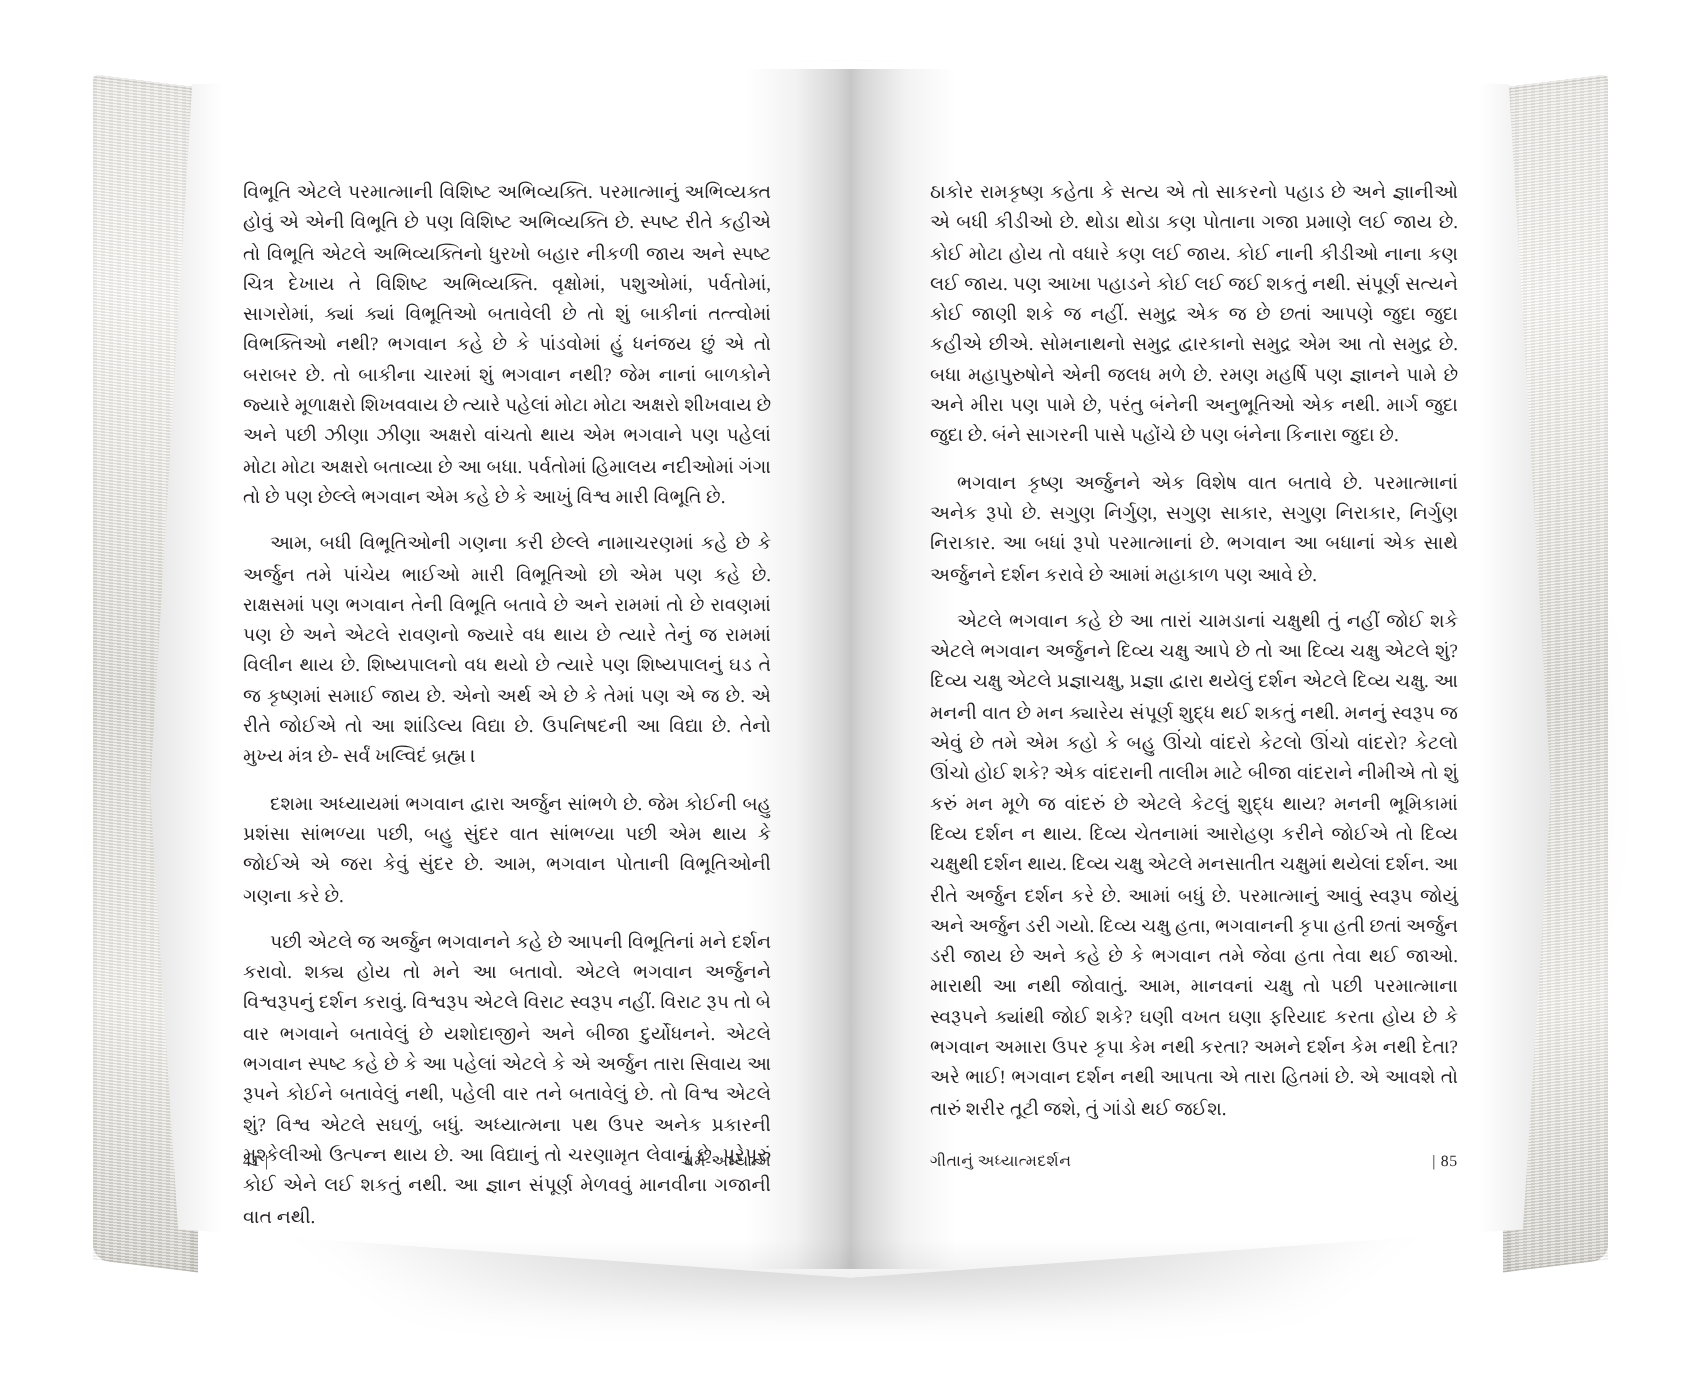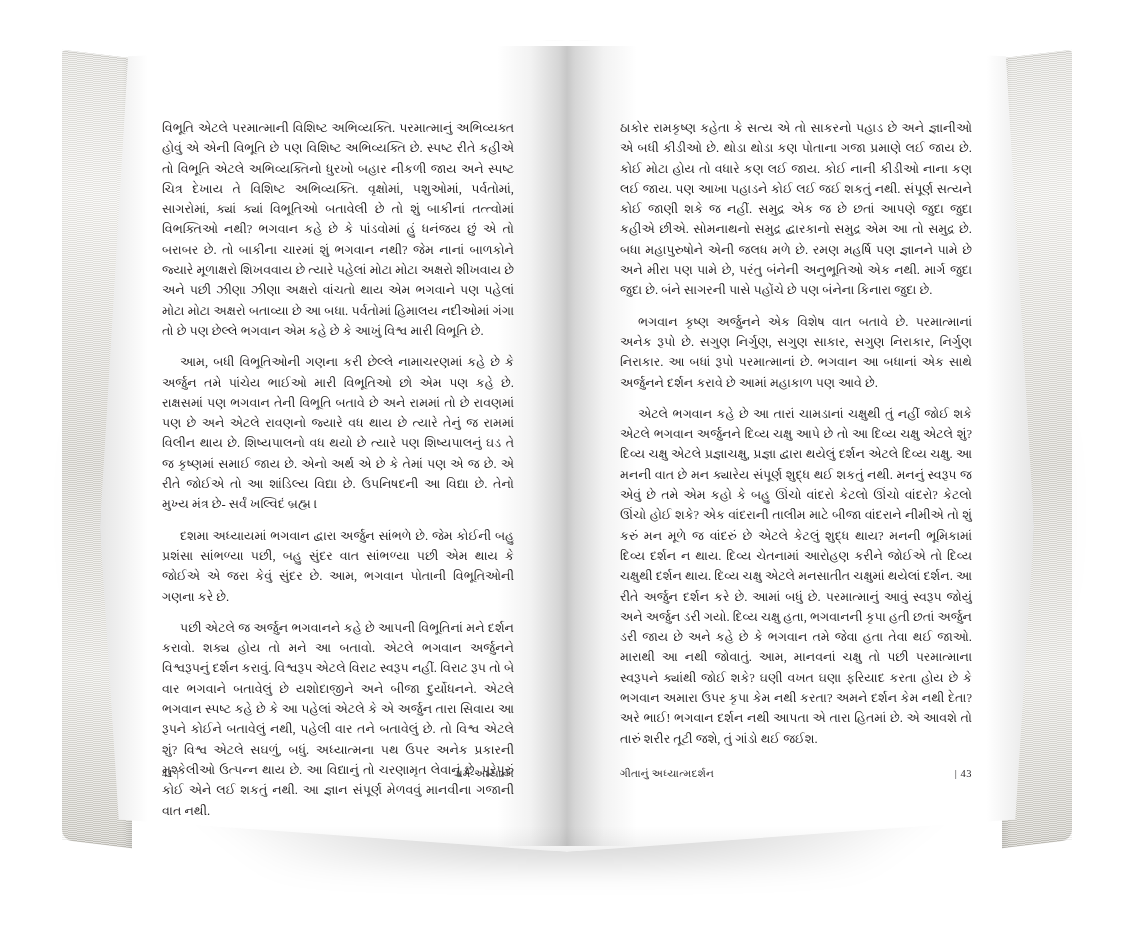--- a/index.html
+++ b/index.html
@@ -207,20 +207,20 @@
     </div>
 
     <div class="leaf leaf-right page-right">
       <div class="page-text">
         <p class="first">ઠાકોર રામકૃષ્ણ કહેતા કે સત્ય એ તો સાકરનો પહાડ છે અને જ્ઞાનીઓ એ બધી કીડીઓ છે. થોડા થોડા કણ પોતાના ગજા પ્રમાણે લઈ જાય છે. કોઈ મોટા હોય તો વધારે કણ લઈ જાય. કોઈ નાની કીડીઓ નાના કણ લઈ જાય. પણ આખા પહાડને કોઈ લઈ જઈ શકતું નથી. સંપૂર્ણ સત્યને કોઈ જાણી શકે જ નહીં. સમુદ્ર એક જ છે છતાં આપણે જુદા જુદા કહીએ છીએ. સોમનાથનો સમુદ્ર દ્વારકાનો સમુદ્ર એમ આ તો સમુદ્ર છે. બધા મહાપુરુષોને એની જલધ મળે છે. રમણ મહર્ષિ પણ જ્ઞાનને પામે છે અને મીરા પણ પામે છે, પરંતુ બંનેની અનુભૂતિઓ એક નથી. માર્ગ જુદા જુદા છે. બંને સાગરની પાસે પહોંચે છે પણ બંનેના કિનારા જુદા છે.</p>
         <p>ભગવાન કૃષ્ણ અર્જુનને એક વિશેષ વાત બતાવે છે. પરમાત્માનાં અનેક રૂપો છે. સગુણ નિર્ગુણ, સગુણ સાકાર, સગુણ નિરાકાર, નિર્ગુણ નિરાકાર. આ બધાં રૂપો પરમાત્માનાં છે. ભગવાન આ બધાનાં એક સાથે અર્જુનને દર્શન કરાવે છે આમાં મહાકાળ પણ આવે છે.</p>
         <p>એટલે ભગવાન કહે છે આ તારાં ચામડાનાં ચક્ષુથી તું નહીં જોઈ શકે એટલે ભગવાન અર્જુનને દિવ્ય ચક્ષુ આપે છે તો આ દિવ્ય ચક્ષુ એટલે શું? દિવ્ય ચક્ષુ એટલે પ્રજ્ઞાચક્ષુ, પ્રજ્ઞા દ્વારા થયેલું દર્શન એટલે દિવ્ય ચક્ષુ. આ મનની વાત છે મન ક્યારેય સંપૂર્ણ શુદ્ધ થઈ શકતું નથી. મનનું સ્વરૂપ જ એવું છે તમે એમ કહો કે બહુ ઊંચો વાંદરો કેટલો ઊંચો વાંદરો? કેટલો ઊંચો હોઈ શકે? એક વાંદરાની તાલીમ માટે બીજા વાંદરાને નીમીએ તો શું કરું મન મૂળે જ વાંદરું છે એટલે કેટલું શુદ્ધ થાય? મનની ભૂમિકામાં દિવ્ય દર્શન ન થાય. દિવ્ય ચેતનામાં આરોહણ કરીને જોઈએ તો દિવ્ય ચક્ષુથી દર્શન થાય. દિવ્ય ચક્ષુ એટલે મનસાતીત ચક્ષુમાં થયેલાં દર્શન. આ રીતે અર્જુન દર્શન કરે છે. આમાં બધું છે. પરમાત્માનું આવું સ્વરૂપ જોયું અને અર્જુન ડરી ગયો. દિવ્ય ચક્ષુ હતા, ભગવાનની કૃપા હતી છતાં અર્જુન ડરી જાય છે અને કહે છે કે ભગવાન તમે જેવા હતા તેવા થઈ જાઓ. મારાથી આ નથી જોવાતું. આમ, માનવનાં ચક્ષુ તો પછી પરમાત્માના સ્વરૂપને ક્યાંથી જોઈ શકે? ઘણી વખત ઘણા ફરિયાદ કરતા હોય છે કે ભગવાન અમારા ઉપર કૃપા કેમ નથી કરતા? અમને દર્શન કેમ નથી દેતા? અરે ભાઈ! ભગવાન દર્શન નથી આપતા એ તારા હિતમાં છે. એ આવશે તો તારું શરીર તૂટી જશે, તું ગાંડો થઈ જઈશ.</p>
       </div>
       <div class="page-footer">
         <span class="running-head">ગીતાનું અધ્યાત્મદર્શન</span>
-        <span class="folio">|  43</span>
+        <span class="folio">|  85</span>
       </div>
       <div class="curl" style="left:0;right:0;bottom:0;"></div>
     </div>
 
     <div class="gutter"></div>
   </div>
 </div>
 
 </body></html>

